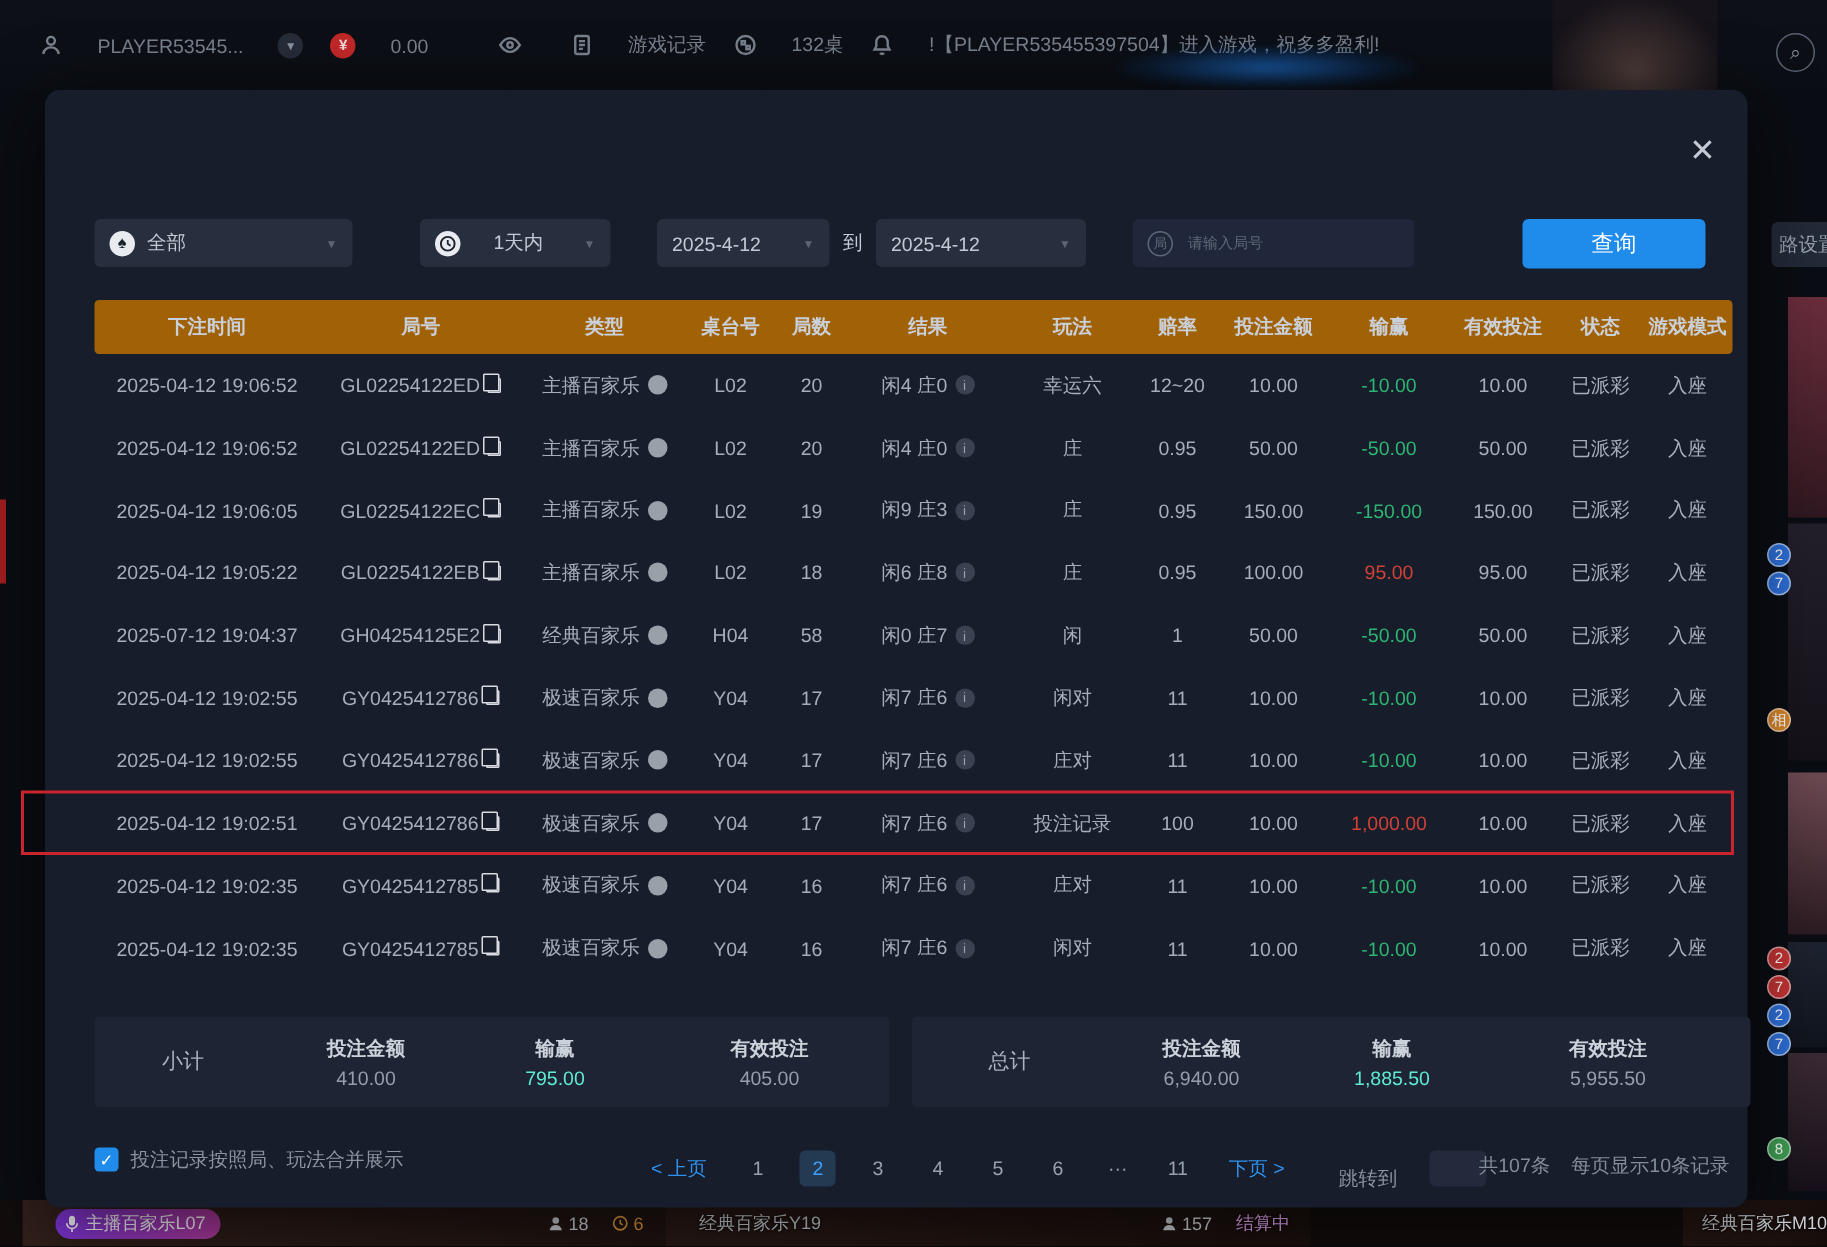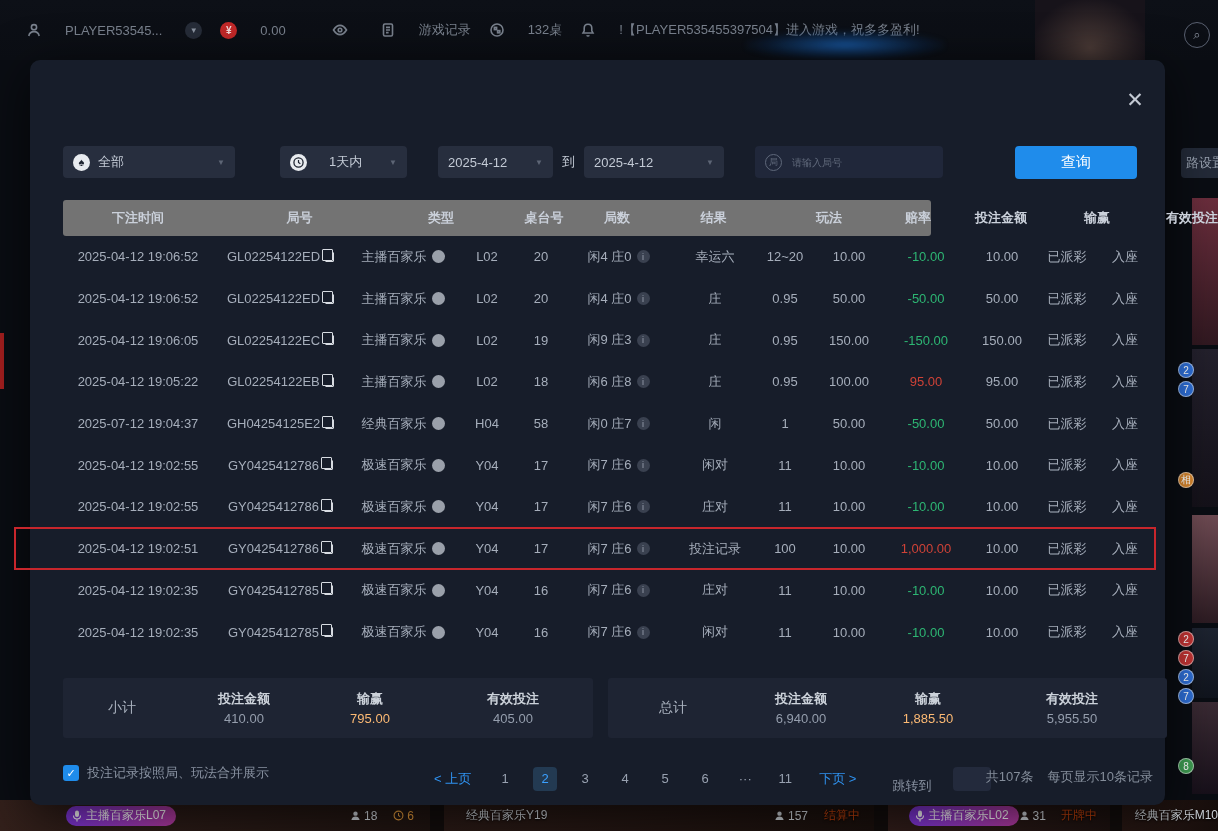--- a/index.html
+++ b/index.html
@@ -35,21 +35,21 @@
   .red-sliver{position:absolute;left:0;top:333px;width:4px;height:56px;background:#a61f1f;}
 
   
   .bstrip{position:absolute;left:0;top:800px;width:1218px;height:31px;background:#120d0c;}
   .btile{position:absolute;top:0;height:31px;overflow:hidden;display:flex;align-items:center;color:#d5dae0;font-size:12px;}
   .btile .fill{position:absolute;inset:0;}
   .live-pill{position:relative;display:flex;align-items:center;gap:4px;background:linear-gradient(90deg,#7d35d8,#b13a9e);border-radius:11px;height:20px;padding:0 10px 0 6px;color:#fff;white-space:nowrap;}
   .plain-name{position:relative;color:#cfd4da;white-space:nowrap;text-shadow:0 1px 2px #000;}
   .bstat{position:relative;display:flex;align-items:center;gap:3px;white-space:nowrap;}
   .bstat svg{width:11px;height:11px;}
-  .bstatus{position:relative;color:#c2410c;white-space:nowrap;text-shadow:0 1px 2px #000;}
+  .bstatus{position:relative;color:#f0abfc;white-space:nowrap;text-shadow:0 1px 2px #000;}
   .timer{color:#e59b3c;}
 
   
   .modal{position:absolute;left:30px;top:60px;width:1135px;height:745px;background:#171d2a;border-radius:10px;box-shadow:0 12px 50px rgba(0,0,0,.65);z-index:10;}
   .close-x{position:absolute;right:16px;top:26px;width:28px;height:28px;color:#c3c9d3;font-size:21px;display:flex;align-items:center;justify-content:center;cursor:pointer;}
   .tabs{position:absolute;left:38px;top:28px;display:flex;gap:48px;}
   .tab{font-size:20px;color:#87909f;position:relative;padding-bottom:12px;cursor:pointer;}
   .tab.active{color:#eef1f5;font-weight:bold;}
   .tab.active::after{content:"";position:absolute;left:50%;transform:translateX(-50%);bottom:0;width:52px;height:3px;border-radius:2px;background:#1f8ceb;}
 
@@ -64,42 +64,42 @@
   .tolbl{color:#c5ccd6;font-size:13px;margin:0 9px;}
   .dat2{width:140px;margin-right:31px;}
   .finput{width:188px;background:#20273a;}
   .finput input{background:transparent;border:none;outline:none;color:#fca5a5;font-size:10px;width:120px;}
   .finput input::placeholder{color:#5f687a;}
   .gcirc{width:17px;height:17px;border-radius:50%;border:1.3px solid #5f687a;color:#5f687a;font-size:9px;display:flex;align-items:center;justify-content:center;flex:none;}
   .search-btn{margin-left:auto;width:122px;height:33px;background:#1f8ceb;border:none;border-radius:4px;color:#fff;font-size:15px;cursor:pointer;}
 
   
   .grid13{display:grid;grid-template-columns:150px 135px 110px 58px 50px 105px 88px 52px 76px 78px 74px 56px 60px;align-items:center;}
-  .thead{position:absolute;left:33px;top:140px;width:868px;height:36px;background:#737373;border-radius:3px;gap:19px;}
+  .thead{position:absolute;left:33px;top:140px;width:1092px;height:36px;background:#a16207;border-radius:3px;}
   .th{text-align:center;color:#cad0da;font-size:13px;font-weight:bold;}
   .tbody{position:absolute;left:33px;top:176px;width:1092px;}
   .trow{height:41.7px;}
   .td{text-align:center;color:#a6aebb;font-size:13px;display:flex;align-items:center;justify-content:center;gap:5px;white-space:nowrap;}
   .copy-ic{position:relative;width:9px;height:10px;border:1.2px solid #d8dce2;border-radius:1px;background:#171d2a;flex:none;}
   .copy-ic::before{content:"";position:absolute;left:-4px;top:-4px;width:9px;height:10px;border:1.2px solid #d8dce2;border-radius:1px;background:#171d2a;}
   .dot-ic{width:13px;height:13px;border-radius:50%;background:#9aa0aa;flex:none;}
   .info-ic{width:13px;height:13px;border-radius:50%;background:#3a4150;color:#9aa2b0;font-size:9px;display:flex;align-items:center;justify-content:center;flex:none;}
   .neg{color:#2db673;}
   .pos{color:#cf4237;}
   .hl-frame{position:absolute;left:14px;top:527px;width:1142px;height:43px;border:2px solid #c8262c;z-index:12;pointer-events:none;}
 
   
   .sumbox{position:absolute;top:618px;height:60px;background:#1e2433;border-radius:3px;display:grid;align-items:center;}
   .sum1{left:33px;width:530px;grid-template-columns:118px 126px 126px 160px;}
   .sum2{left:578px;width:559px;grid-template-columns:130px 126px 128px 160px;}
   .sum-main{text-align:center;color:#aab2bf;font-size:14px;}
   .sum-col{text-align:center;}
   .sum-lab{color:#ccd2da;font-size:13px;font-weight:bold;margin-bottom:3px;}
   .sum-val{color:#959ead;font-size:13px;}
-  .sum-val.pos{color:#fdba74;}
+  .sum-val.pos{color:#5eead4;}
 
   
   .chkrow{position:absolute;left:33px;top:704px;display:flex;align-items:center;gap:8px;}
   .chk{width:16px;height:16px;background:#1f8ceb;border-radius:3px;color:#fff;font-size:11px;display:flex;align-items:center;justify-content:center;cursor:pointer;}
   .chklab{color:#8a93a2;font-size:13px;}
   .pager{position:absolute;left:398px;top:702px;display:flex;align-items:center;gap:16px;}
   .pg-link{color:#2f92f0;font-size:13px;padding:0 6px;cursor:pointer;}
   .pg-num{min-width:24px;height:24px;border-radius:4px;color:#98a1b0;font-size:13px;display:flex;align-items:center;justify-content:center;cursor:pointer;}
   .pg-num.active{background:#233a52;color:#3ba0ff;}
   .pg-ell{color:#98a1b0;cursor:default;}
@@ -177,21 +177,21 @@
       <div class="sbadge" style="background: rgb(216, 134, 44);">相</div>
       <div class="sbadge" style="background: rgb(196, 52, 52);">2</div>
       <div class="sbadge" style="background: rgb(196, 52, 52);">7</div>
       <div class="sbadge" style="background: rgb(46, 111, 216);">2</div>
       <div class="sbadge" style="background: rgb(46, 111, 216);">7</div>
       <div class="sbadge" style="background: rgb(63, 158, 83);">8</div>
     </div>
   <div class="red-sliver"></div>
 
   <div class="bstrip" id="bstrip">
-      <div class="btile" style="left: 0px; width: 430px; padding-left: 44px;">
+      <div class="btile" style="left: 15px; width: 430px;">
         <div class="fill" style="background: linear-gradient(90deg, rgb(51, 32, 27), rgb(31, 20, 17));"></div>
         <div style="width: 22px;"></div>
         <div class="live-pill">
           <svg width="10" height="12" viewBox="0 0 10 12">
             <rect x="3" y="0.5" width="4" height="6.5" rx="2" fill="#fff"></rect>
             <path d="M1.5 5.5a3.5 3.5 0 0 0 7 0M5 9v2.4" stroke="#fff" stroke-width="1.1" fill="none"></path>
           </svg>
           <span>主播百家乐L07</span>
         </div>
         <div style="flex: 1 1 0%;"></div>
@@ -221,42 +221,20 @@
           <svg viewBox="0 0 12 12">
             <circle cx="6" cy="4" r="2.4" fill="#cfd4da"></circle>
             <path d="M1.5 11c.6-2.6 2.3-3.8 4.5-3.8s3.9 1.2 4.5 3.8z" fill="#cfd4da"></path>
           </svg>
           <span>157</span>
         </div>
         <div style="width: 16px;"></div>
         <span class="bstatus">结算中</span>
         <div style="width: 14px;"></div>
       </div>
-      <div class="btile" style="left: 888px; width: 222px;">
-        <div class="fill" style="background: linear-gradient(90deg, rgb(49, 29, 26), rgb(29, 18, 16));"></div>
-        <div style="width: 22px;"></div>
-        <div class="live-pill">
-          <svg width="10" height="12" viewBox="0 0 10 12">
-            <rect x="3" y="0.5" width="4" height="6.5" rx="2" fill="#fff"></rect>
-            <path d="M1.5 5.5a3.5 3.5 0 0 0 7 0M5 9v2.4" stroke="#fff" stroke-width="1.1" fill="none"></path>
-          </svg>
-          <span>主播百家乐L02</span>
-        </div>
-        <div style="flex: 1 1 0%;"></div>
-        <div class="bstat">
-          <svg viewBox="0 0 12 12">
-            <circle cx="6" cy="4" r="2.4" fill="#cfd4da"></circle>
-            <path d="M1.5 11c.6-2.6 2.3-3.8 4.5-3.8s3.9 1.2 4.5 3.8z" fill="#cfd4da"></path>
-          </svg>
-          <span>31</span>
-        </div>
-        <div style="width: 16px;"></div>
-        <span class="bstatus">开牌中</span>
-        <div style="width: 14px;"></div>
-      </div>
       <div class="btile" style="left: 1122px; width: 96px;">
         <div class="fill" style="background: linear-gradient(90deg, rgb(39, 23, 19), rgb(23, 14, 12));"></div>
         <div style="width: 22px;"></div>
         <span class="plain-name">经典百家乐M10</span>
         <div style="flex: 1 1 0%;"></div>
       </div>
     </div>
 
   <div class="modal">
     <div class="close-x">✕</div>

